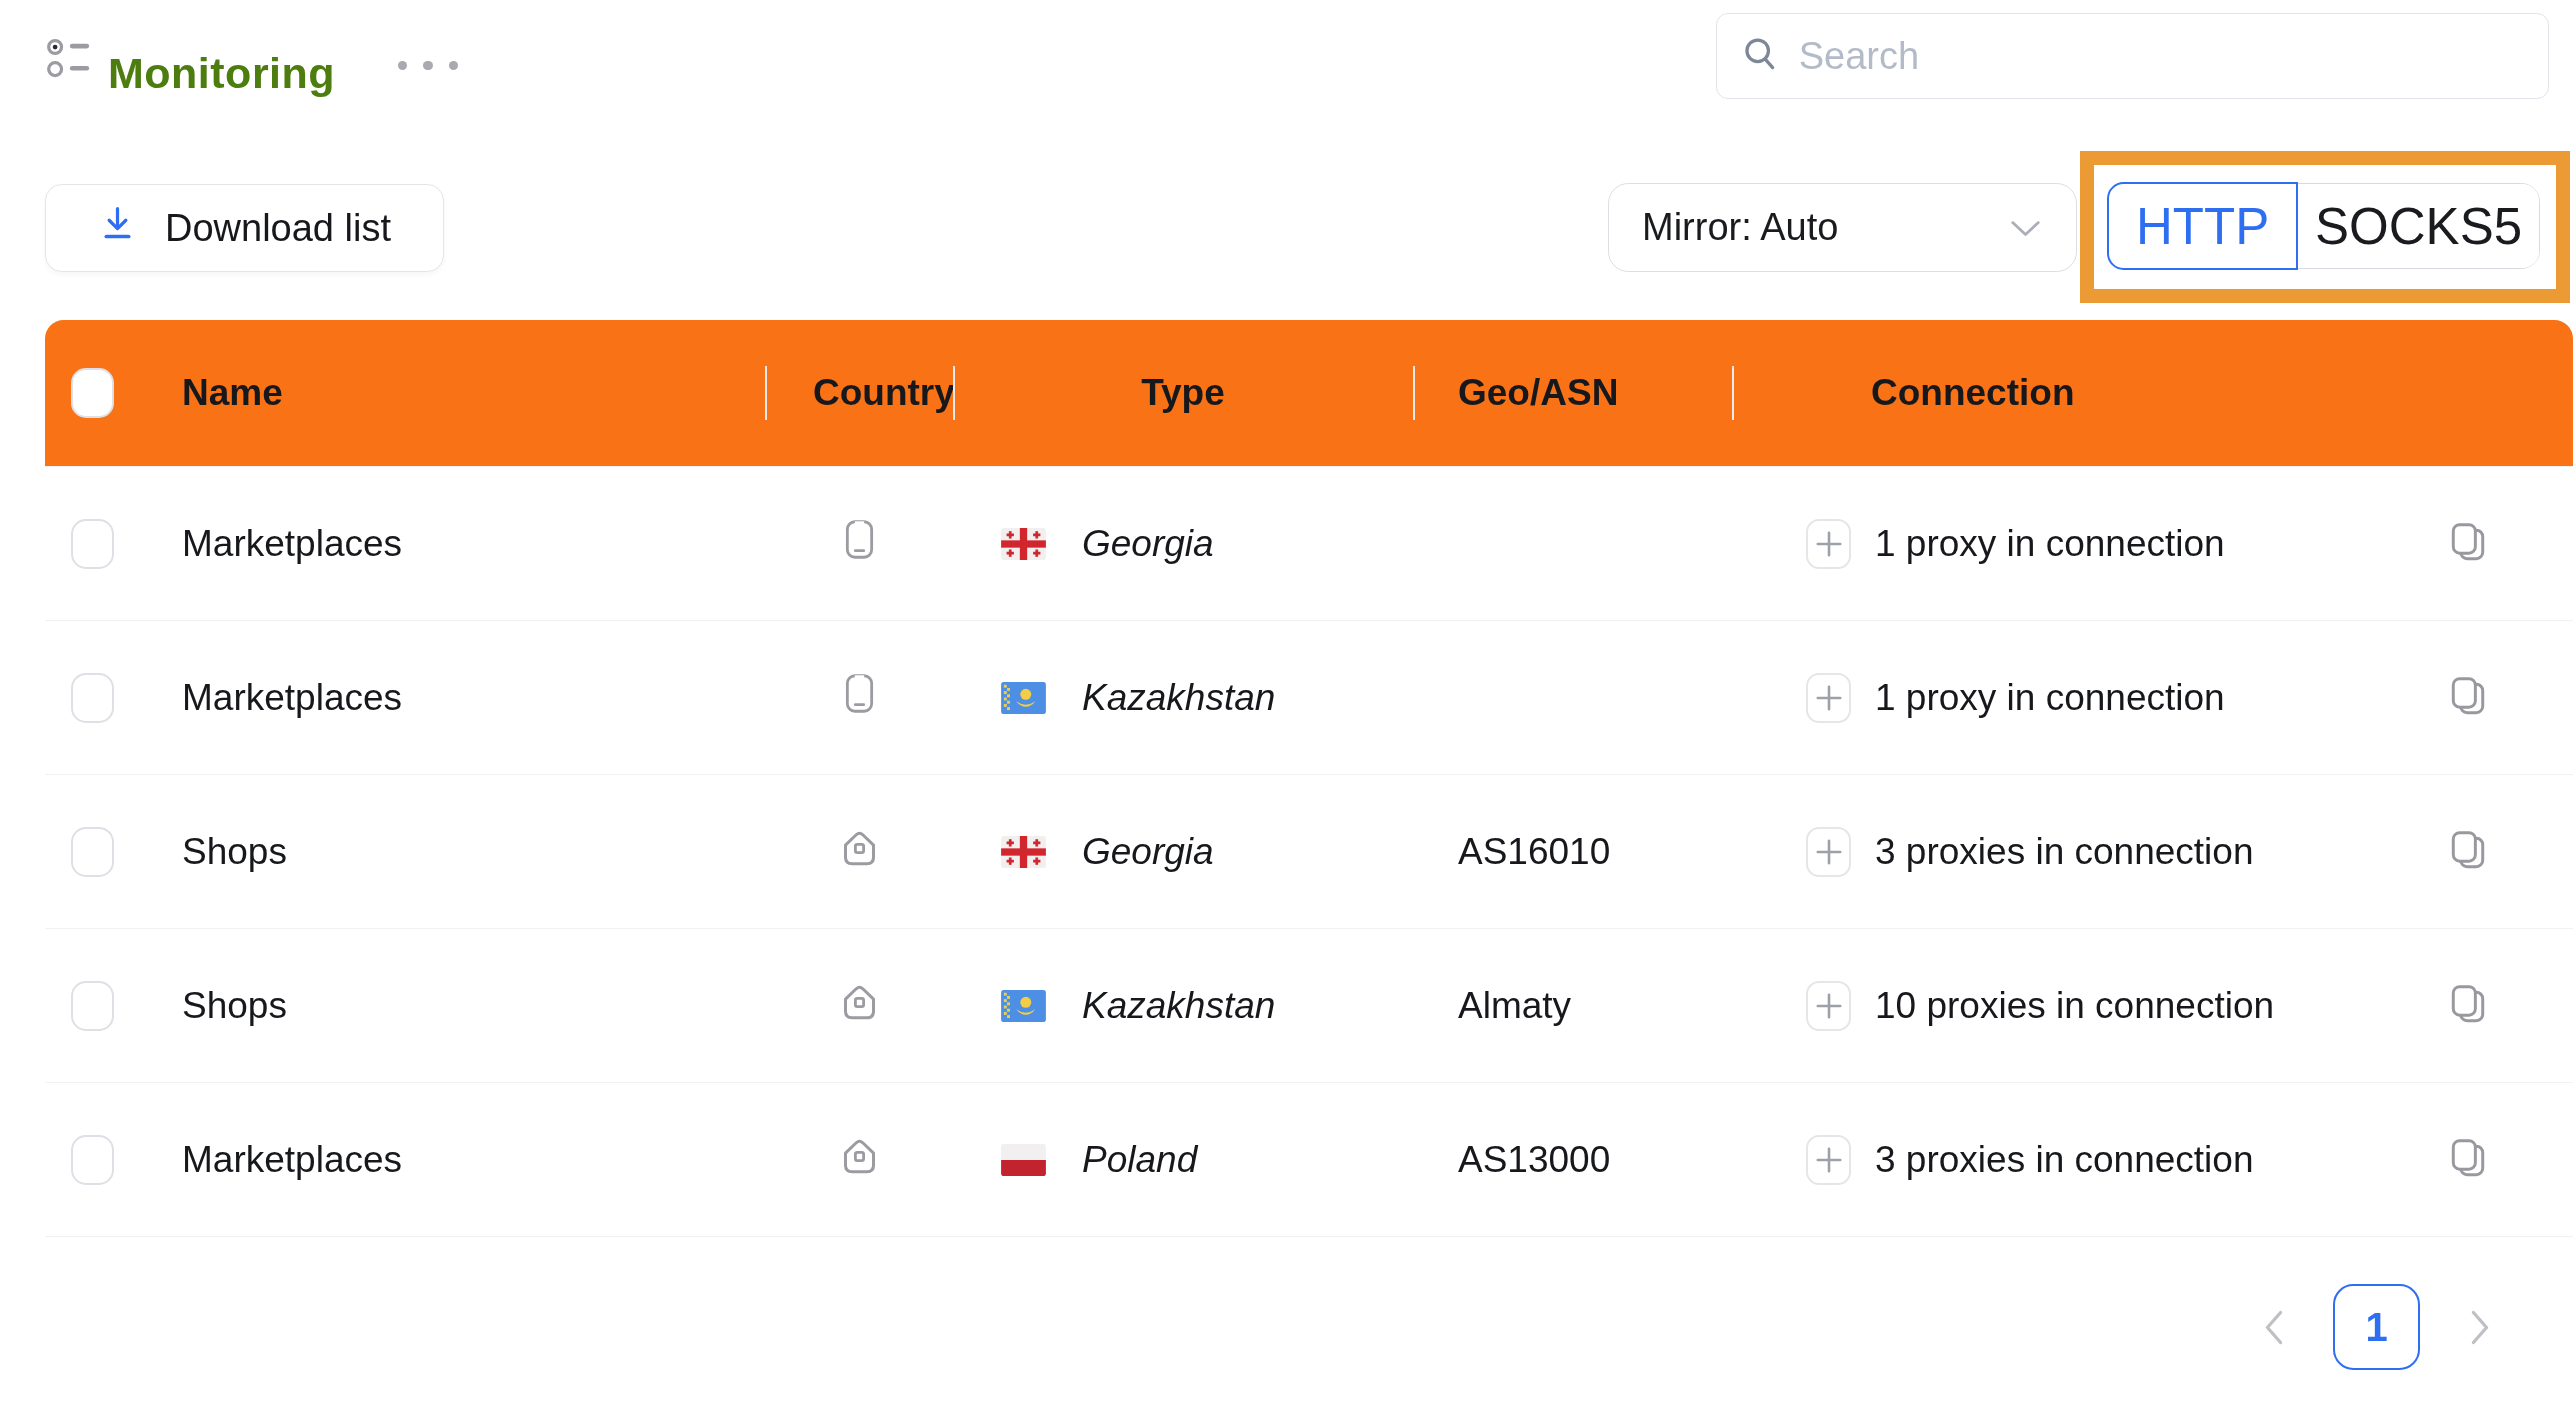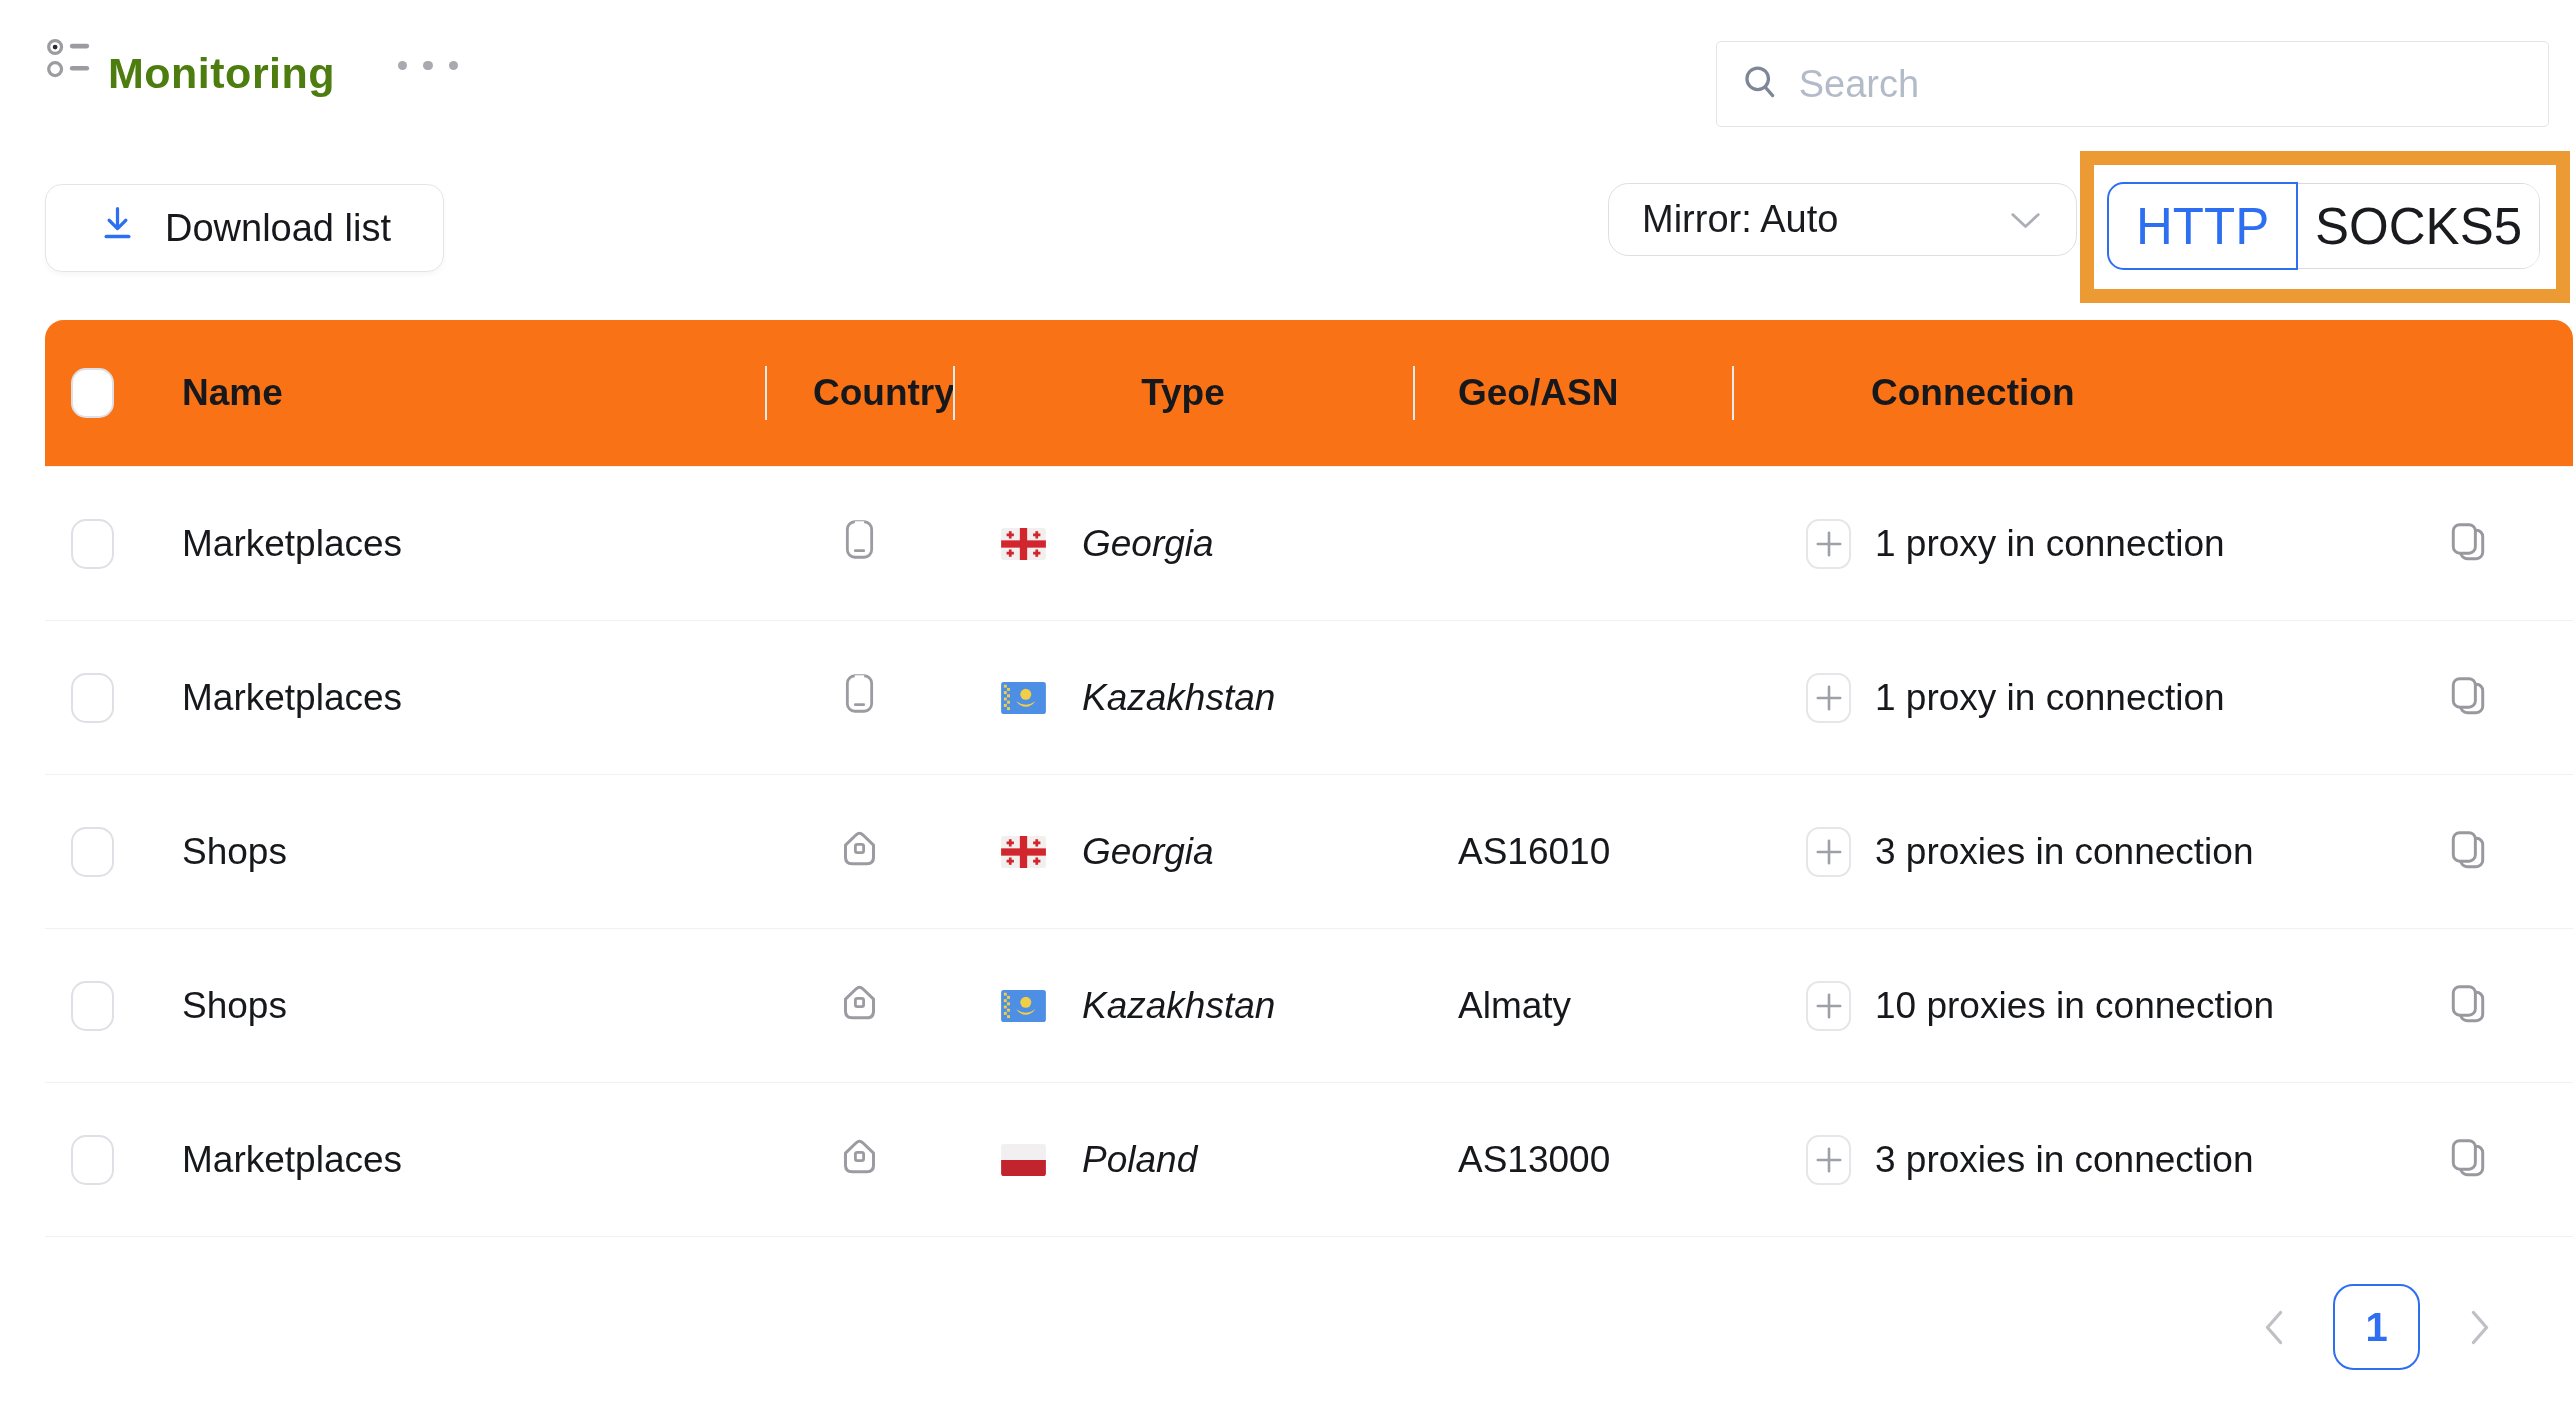--- a/index.html
+++ b/index.html
@@ -7,27 +7,27 @@
   .page {
     position: relative; width: 2576px; height: 1422px;
     background: #fff; font-family: "Liberation Sans", sans-serif;
     color: #17181C; overflow: hidden;
   }
   
   .title-icon { position: absolute; left: 45px; top: 35px; width: 46px; height: 48px; }
   .page-title { position: absolute; left: 108px; top: 49px; font-size: 43px; font-weight: 700; color: #4d7c0f; letter-spacing: 0.5px; }
   .more-menu { position: absolute; left: 386px; top: 45px; width: 84px; height: 41px; display: flex; align-items: center; justify-content: center; gap: 16px; cursor: pointer; background: none; border: none; }
   .more-menu i { width: 9.3px; height: 9.3px; border-radius: 50%; background: #A9A9B0; }
-  .search-box { position: absolute; left: 1716px; top: 13px; width: 833px; height: 86px; border: 1.9px solid #E2E4E9; border-radius: 5px; display: flex; align-items: center; padding: 0 22px; background: #fff; margin-top: 28px; }
+  .search-box { position: absolute; left: 1716px; top: 13px; width: 833px; height: 86px; border: 1.9px solid #E2E4E9; border-radius: 12px; display: flex; align-items: center; padding: 0 22px; background: #fff; }
   .search-box svg { flex: 0 0 auto; }
   .search-box input { border: none; outline: none; flex: 1; margin-left: 16.7px; font-size: 38px; font-family: "Liberation Sans", sans-serif; color: #17181C; background: transparent; }
   .search-box input::placeholder { color: #B4BBC8; }
   
   .download-btn { position: absolute; left: 45px; top: 184px; width: 399px; height: 88px; background: #fff; border: 1.9px solid #E4E5E9; border-radius: 16.7px; display: flex; align-items: center; justify-content: center; gap: 28px; font-size: 38px; font-weight: 500; font-family: "Liberation Sans", sans-serif; color: #17181C; cursor: pointer; box-shadow: 0 2.8px 5.6px rgba(24,39,75,.04); }
-  .mirror-select { position: absolute; left: 1608px; top: 183px; width: 469px; height: 73px; background: #fff; border: 1.9px solid #DCDEE3; border-radius: 20.4px; display: flex; align-items: center; padding: 0 33px; font-size: 38px; color: #1A1B1F; cursor: pointer; }
+  .mirror-select { position: absolute; left: 1608px; top: 183px; width: 469px; height: 89px; background: #fff; border: 1.9px solid #DCDEE3; border-radius: 20.4px; display: flex; align-items: center; padding: 0 33px; font-size: 38px; color: #1A1B1F; cursor: pointer; }
   .mirror-select .chev { margin-left: auto; }
   .annotation-box { position: absolute; left: 2080px; top: 151px; width: 490px; height: 152px; border: 14px solid #EC9A33; pointer-events: none; }
   .segmented { position: absolute; left: 2108px; top: 183px; width: 432px; height: 86px; background: #fff; border: 1.9px solid #D8DADF; border-radius: 18.6px; display: flex; }
   .seg-btn { font-size: 51px; font-weight: 500; font-family: "Liberation Sans", sans-serif; background: #fff; border: none; cursor: pointer; display: flex; align-items: center; justify-content: center; color: #1A1B1F; }
   .seg-btn.active { flex: 0 0 191px; margin: -1.9px 0 -1.9px -1.9px; border: 2.8px solid #2E6FF2; border-radius: 16.7px 0 0 16.7px; color: #2E6FF2; background: #fff; }
   .seg-btn.rest { flex: 1; border-radius: 0 16.7px 16.7px 0; }
   
   .table-card { position: absolute; left: 45px; top: 320px; width: 2528px; }
   .thead { height: 147px; background: #f97316; border-radius: 18.6px 18.6px 0 0; border-bottom: 1.9px solid #F0F0F2; display: grid; grid-template-columns: 137px 583px 188px 460px 319px 1fr; align-items: center; font-size: 37px; font-weight: 700; color: #17181C; }
   .hcell { position: relative; height: 100%; display: flex; align-items: center; }

